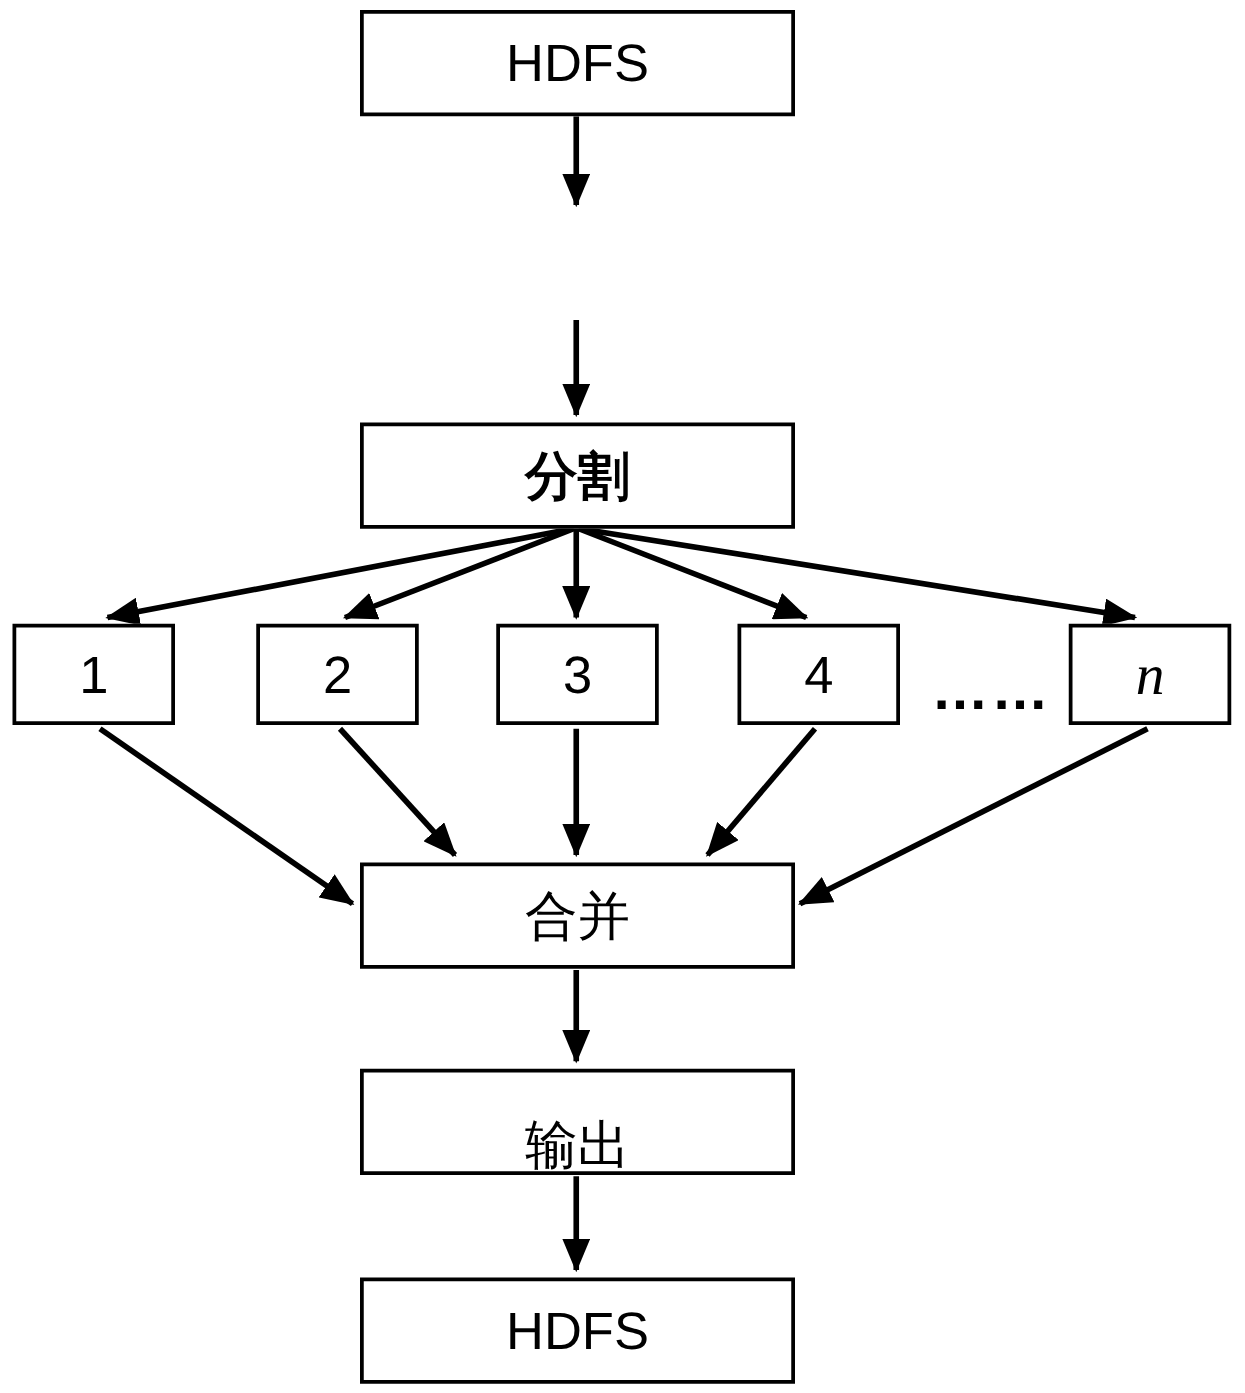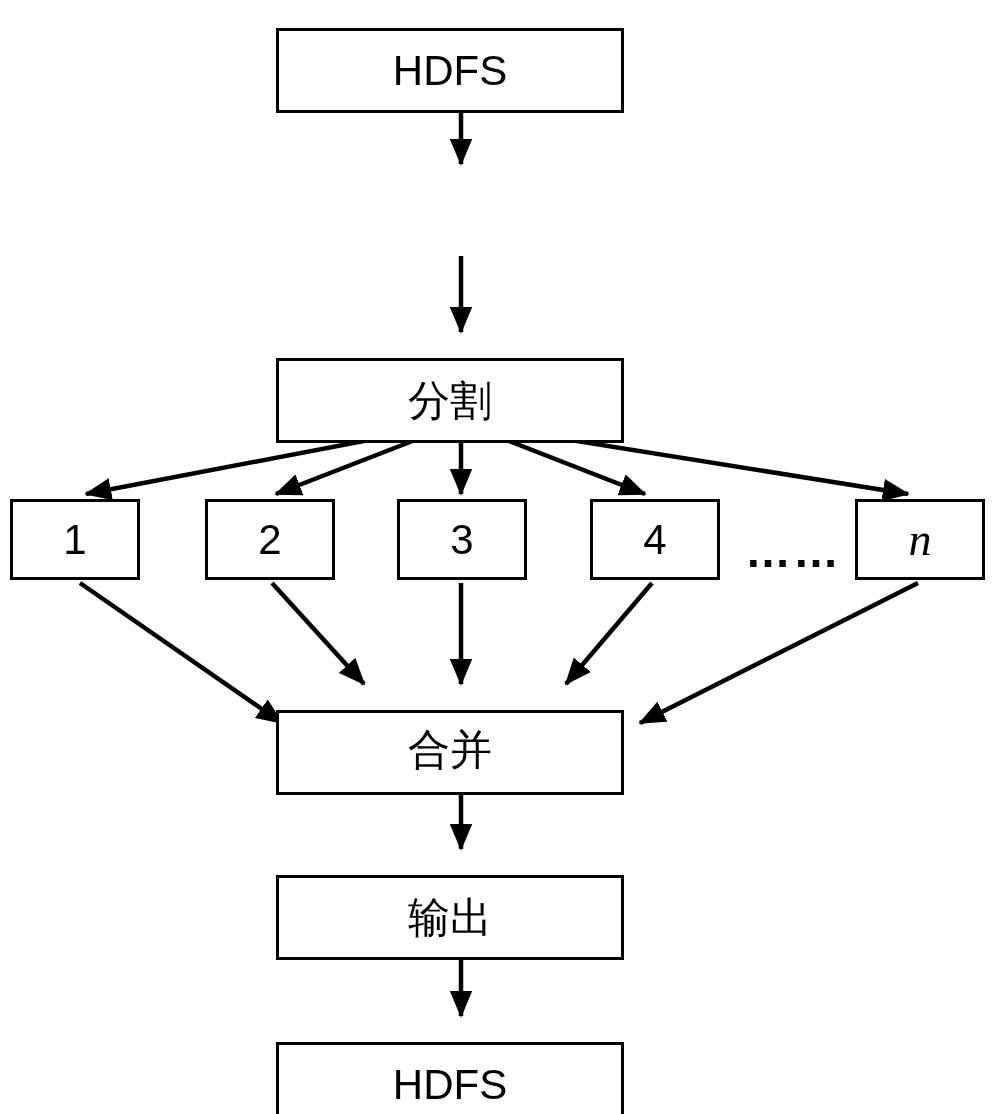--- a/index.html
+++ b/index.html
@@ -37,46 +37,45 @@
     justify-content: center;
     z-index: 2;
   }
   .node .label {
     font-size: 42px;
     color: #000000;
     line-height: 1;
     white-space: nowrap;
   }
   .node.big {
-    left: 276px;
+    left: 288px;
     width: 348px;
     height: 85px;
-    margin-top: 20px;
   }
   .node.small {
     width: 130px;
     height: 81px;
     top: 499px;
   }
   .label.italic {
     font-style: italic;
     font-family: "Liberation Serif", "DejaVu Serif", serif;
     font-size: 46px;
   }
   
   #node-hdfs-top   { top: 8px; }
   #node-input      { top: 170px; }
-  #node-split      { top: 338px; }
+  #node-split      { top: 338px; font-weight: bold; }
   #node-task1      { left: 10px; }
   #node-task2      { left: 205px; }
   #node-task3      { left: 397px; }
   #node-task4      { left: 590px; }
   #node-taskn      { left: 855px; }
-  #node-merge      { top: 690px; font-family: Liberation Mono, monospace; }
-  #node-output     { top: 855px; }
+  #node-merge      { top: 690px; }
+  #node-output     { top: 855px; align-items: flex-end; }
   #node-hdfs-bottom{ top: 1022px; }
   .ellipsis {
     position: absolute;
     left: 733px;
     top: 528px;
     width: 120px;
     text-align: center;
     font-size: 46px;
     font-weight: bold;
     letter-spacing: 2px;

